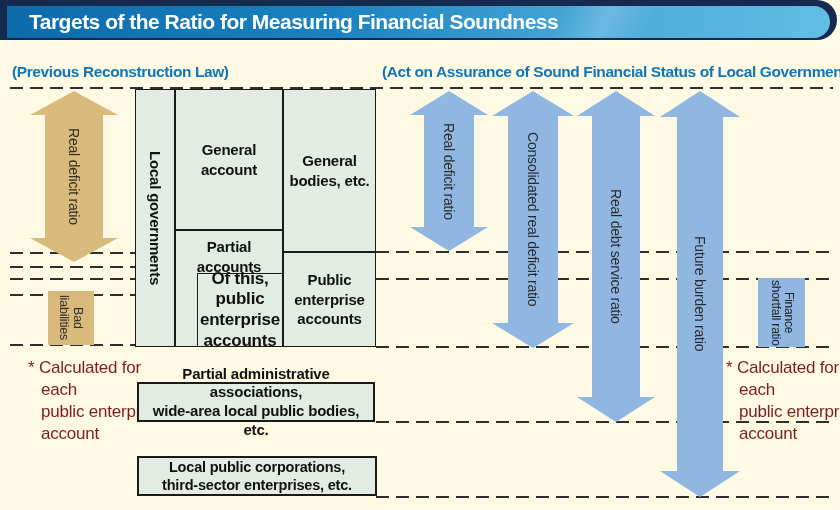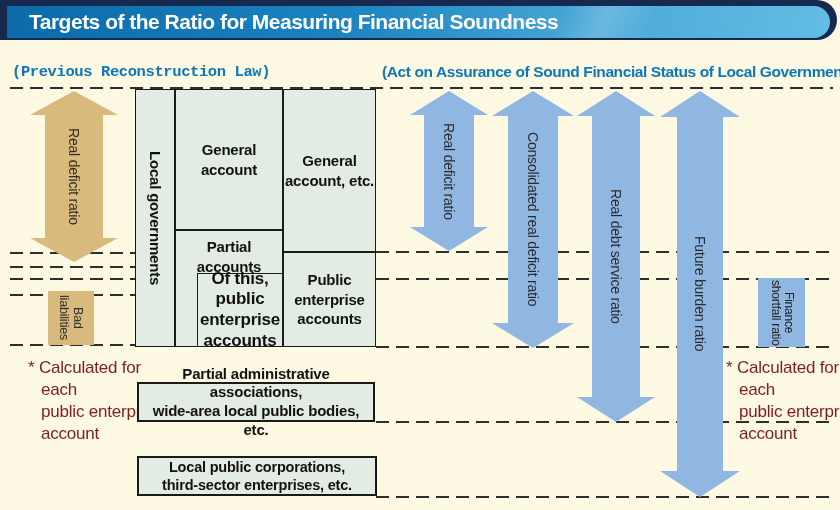--- a/index.html
+++ b/index.html
@@ -31,21 +31,21 @@
   .title{
     color:#ffffff;font-weight:bold;font-size:21px;
     padding-left:22px;letter-spacing:-0.5px;white-space:nowrap;
   }
 
   
   .law-heading{
     color:#0f76b8;font-weight:bold;font-size:15.5px;
     letter-spacing:-0.4px;white-space:nowrap;
   }
-  .law-left{left:12px;top:63px;font-family:Liberation Mono, monospace;}
+  .law-left{left:12px;top:63px;}
   .law-right{left:382px;top:63px;}
 
   
   .dash{
     height:2px;
     background:repeating-linear-gradient(90deg,#2e2e2e 0 13px,transparent 13px 20px);
   }
   .dash-top{left:10px;top:87px;width:823px;}
   .dl{left:10px;width:127px;}
   .dl1{top:252px;} .dl2{top:266px;} .dl3{top:278px;} .dl4{top:294px;} .dl5{top:344px;}
@@ -148,21 +148,21 @@
 </div>
 <div class="abs gbox box-general">General account</div>
 <div class="abs gbox box-special">
   <span class="lbl" style="width:100%">Partial accounts</span>
 </div>
 <div class="abs gbox box-ofthis">Of this,
 public
 enterprise
 accounts</div>
 <div class="abs gbox box-generaletc">General
-account, etc.</div>
+bodies, etc.</div>
 <div class="abs gbox box-pubent">Public
 enterprise
 accounts</div>
 <div class="abs gbox box-partial">Partial administrative associations,
 wide-area local public bodies, etc.</div>
 <div class="abs gbox box-corps">Local public corporations,
 third-sector enterprises, etc.</div>
 
 <div class="abs arrow arrow-b1">
   <span class="alabel">Real deficit ratio</span>

